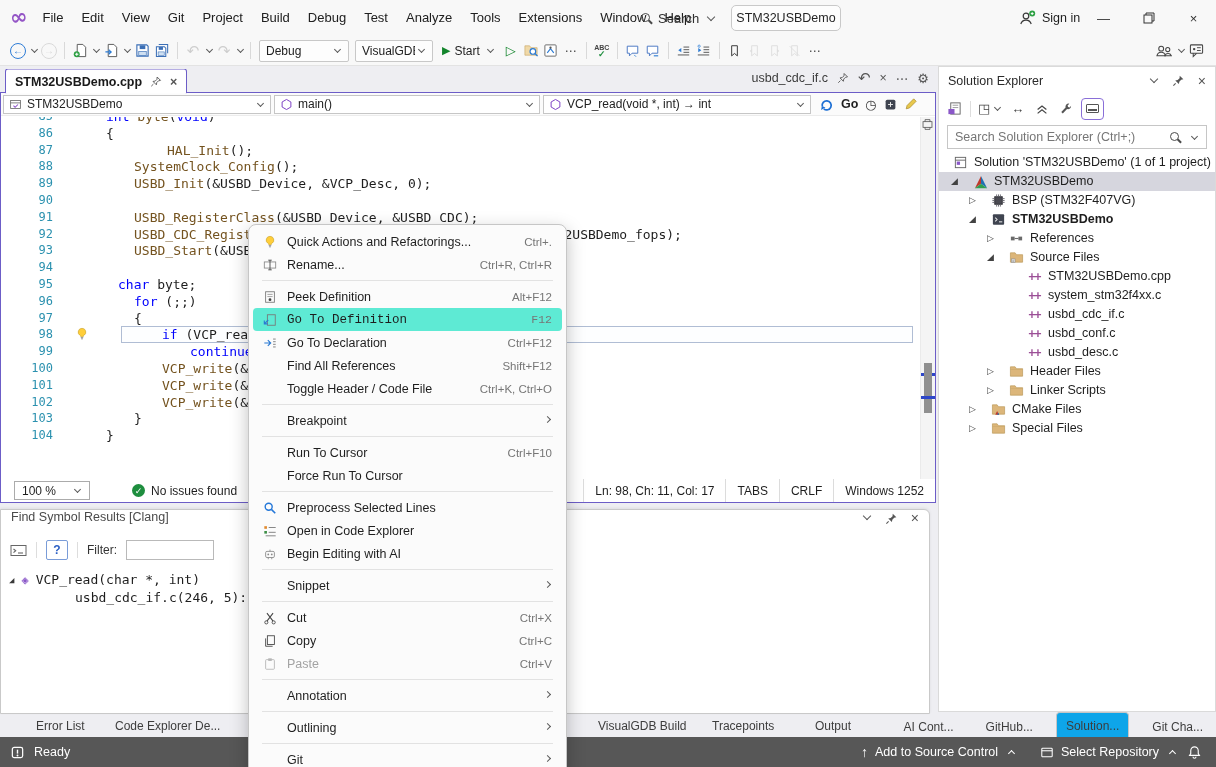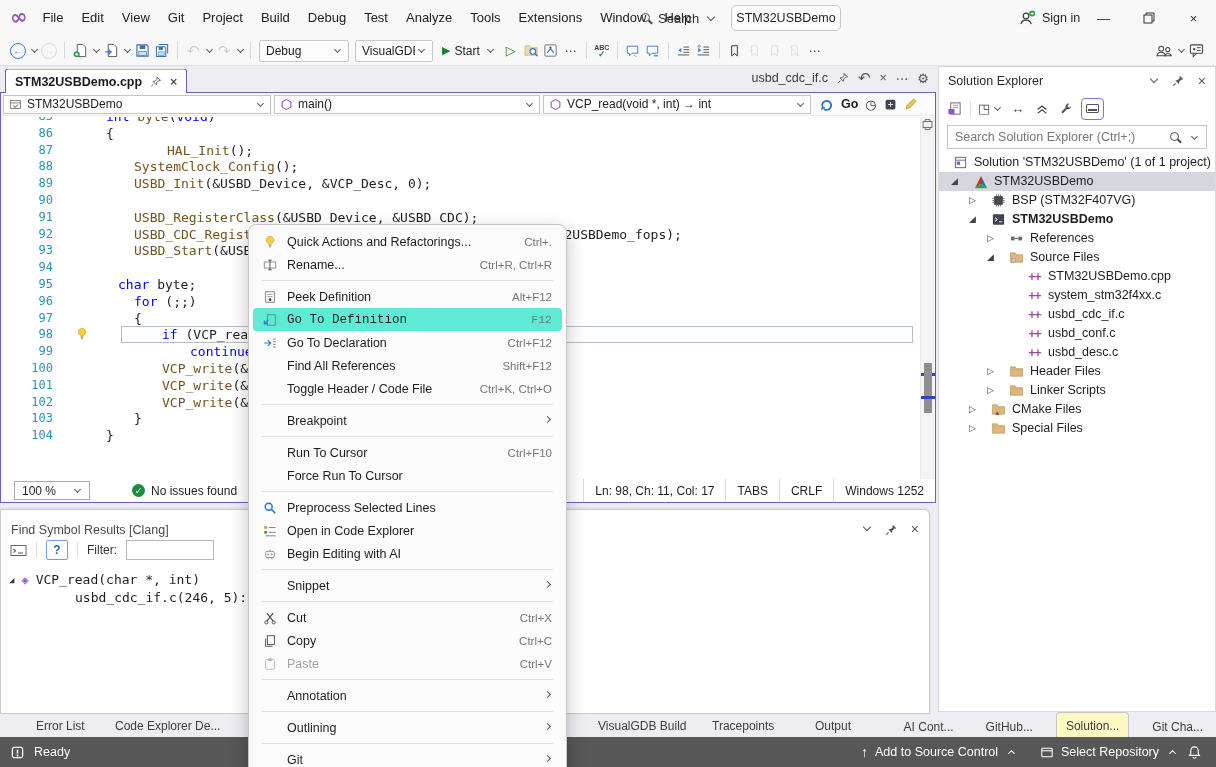--- a/index.html
+++ b/index.html
@@ -67,35 +67,35 @@
   .vmark{position:absolute;left:0;right:0;height:2.5px;background:#2D46C8;}
   .split-handle{position:absolute;right:1px;top:1px;width:13px;height:13px;color:#555;}
   .ed-status{position:absolute;left:0;right:0;bottom:0;height:23px;background:#fff;display:flex;align-items:center;font-size:12px;color:#1E1E1E;}
   .zoom-combo{width:76px;height:19px;border:1px solid #ABABAB;margin-left:13px;display:flex;align-items:center;padding:0 7px;background:#fff;}
   .zoom-combo .lbl{flex:1;}
   .okdot{width:13px;height:13px;border-radius:50%;background:#1E8E3E;color:#fff;font-size:9px;display:flex;align-items:center;justify-content:center;margin:0 6px 0 42px;flex:none;}
   .ed-right{margin-left:auto;display:flex;align-items:stretch;height:100%;}
   .ed-cell{display:flex;align-items:center;padding:0 11px;border-left:1px solid #DCDCDC;}
   
   .find-panel{position:absolute;left:0;top:509px;width:930px;height:205px;background:#fff;border:1px solid #C9C9C9;border-radius:0 6px 0 0;box-shadow:0 -1px 3px rgba(0,0,0,.07);}
-  .fp-head{height:27px;display:flex;align-items:flex-end;padding:0 10px;font-size:12.5px;color:#4A4A4A;}
+  .fp-head{height:27px;display:flex;align-items:flex-start;padding:0 10px;font-size:12.5px;color:#4A4A4A;}
   .fp-icons{margin-left:auto;display:flex;align-items:center;gap:13px;color:#555;}
   .fp-toolbar{height:26px;display:flex;align-items:center;padding-left:9px;gap:9px;font-size:12px;color:#333;}
   .q-btn{width:22px;height:20px;border:1px solid #7A9CD8;background:#fff;color:#2B5FC4;font-weight:bold;font-size:12px;display:flex;align-items:center;justify-content:center;border-radius:2px;}
   .filter-input{width:88px;height:20px;border:1px solid #B9B9B9;background:#fff;}
   .fs-row1{display:flex;align-items:center;margin:9px 0 0 8px;font-family:"DejaVu Sans Mono",monospace;font-size:13px;color:#1E1E1E;gap:7px;}
   .fs-exp{font-size:9px;color:#3A3A3A;}
   .fs-sym{color:#8A57C8;font-size:12px;}
   .fs-row2{margin:3px 0 0 74px;font-family:"DejaVu Sans Mono",monospace;font-size:13px;color:#1E1E1E;}
   
   .bottom-tabs{position:absolute;left:0;top:714px;width:936px;height:24px;font-size:12px;color:#3D3D3D;}
   .bt{position:absolute;top:0;height:24px;display:flex;align-items:center;}
   .right-tabs{position:absolute;right:4px;top:711px;height:27px;display:flex;align-items:flex-end;gap:14px;font-size:12px;color:#3D3D3D;}
   .rt{padding:0 9px;height:23px;display:flex;align-items:center;white-space:nowrap;}
-  .rt.active{background:#fef9c3;border:1px solid #C6C6C6;border-bottom:none;border-radius:4px 4px 0 0;height:26px;}
+  .rt.active{background:#0ea5e9;border:1px solid #C6C6C6;border-bottom:none;border-radius:4px 4px 0 0;height:26px;}
   
   .statusbar{position:absolute;left:0;top:737px;width:1216px;height:30px;background:#575757;color:#fff;display:flex;align-items:center;font-size:12.5px;}
   .sb-left{display:flex;align-items:center;gap:9px;padding-left:10px;}
   .sb-right{margin-left:auto;display:flex;align-items:center;gap:10px;padding-right:14px;}
   .sb-grp{display:flex;align-items:center;gap:7px;margin-left:14px;}
   .chev.white{border-color:#fff;}
   
   .ctx-menu{position:absolute;left:248px;top:224px;width:319px;background:#FBFBFB;border:1px solid #C6C6C6;border-radius:8px;box-shadow:0 6px 18px rgba(0,0,0,.25);padding:5px 4px;z-index:60;}
   .cm-item{height:23px;display:flex;align-items:center;border-radius:4px;padding:0 10px 0 6px;font-size:12.5px;color:#1E1E1E;}
   .cm-item.sel{background:#5eead4;font-family:Liberation Mono, monospace;}

